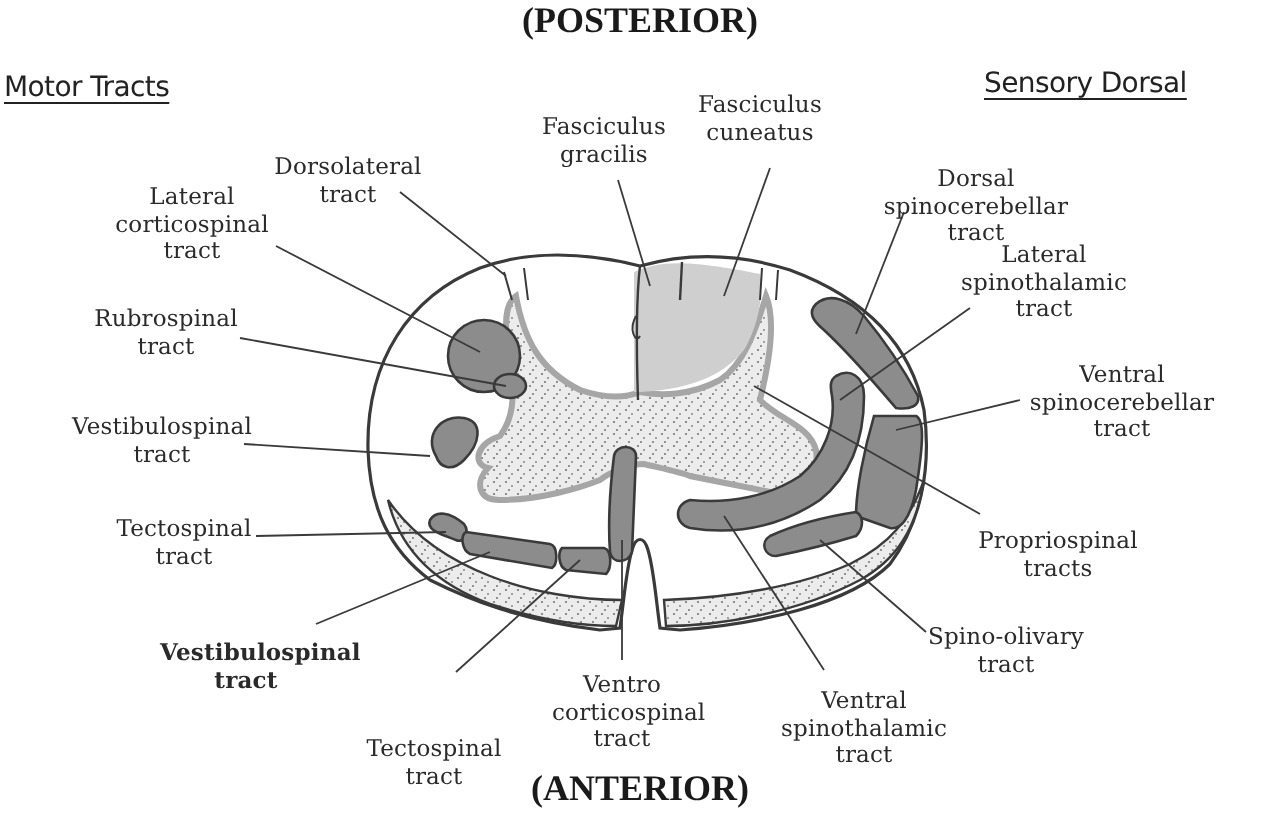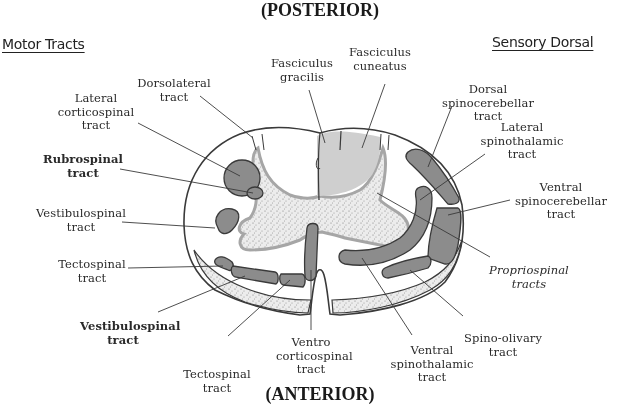--- a/index.html
+++ b/index.html
@@ -80,21 +80,21 @@
     <line x1="463" y1="316" x2="410" y2="270"></line>
     <line x1="412" y1="335" x2="362" y2="258"></line>
   </g>
 </svg>
 
 <div class="lbl" style="left:126px; top:77px; width:96px;">Dorsolateral
 tract</div>
 <div class="lbl" style="left:46px; top:92px; width:100px;">Lateral
 corticospinal
 tract</div>
-<div class="lbl" style="left:40px; top:153px; width:86px;font-weight:bold;">Rubrospinal
+<div class="lbl" style="left:40px; top:153px; width:86px;">Rubrospinal
 tract</div>
 <div class="lbl" style="left:36px; top:207px; width:90px;">Vestibulospinal
 tract</div>
 <div class="lbl" style="left:52px; top:258px; width:80px;">Tectospinal
 tract</div>
 <div class="lbl" style="left:80px; top:320px; width:86px;font-weight:bold;">Vestibulospinal
 tract</div>
 <div class="lbl" style="left:182px; top:368px; width:70px;">Tectospinal
 tract</div>
 <div class="lbl" style="left:276px; top:336px; width:70px;text-align:center;">Ventro
@@ -107,19 +107,19 @@
 cuneatus</div>
 <div class="lbl" style="left:435px; top:61px; width:106px;margin-top:22px;">Dorsal
 spinocerebellar
 tract</div>
 <div class="lbl" style="left:474px; top:121px; width:96px;">Lateral
 spinothalamic
 tract</div>
 <div class="lbl" style="left:508px; top:181px; width:106px;">Ventral
 spinocerebellar
 tract</div>
-<div class="lbl" style="left:484px; top:264px; width:90px;font-style:italic;">Propriospinal
+<div class="lbl" style="left:484px; top:264px; width:90px;">Propriospinal
 tracts</div>
-<div class="lbl" style="left:460px; top:332px; width:86px;">Spino-olivary
+<div class="lbl" style="left:460px; top:312px; width:86px;">Spino-olivary
 tract</div>
 <div class="lbl" style="left:384px; top:344px; width:96px;">Ventral
 spinothalamic
 tract</div>
 
 </body></html>

